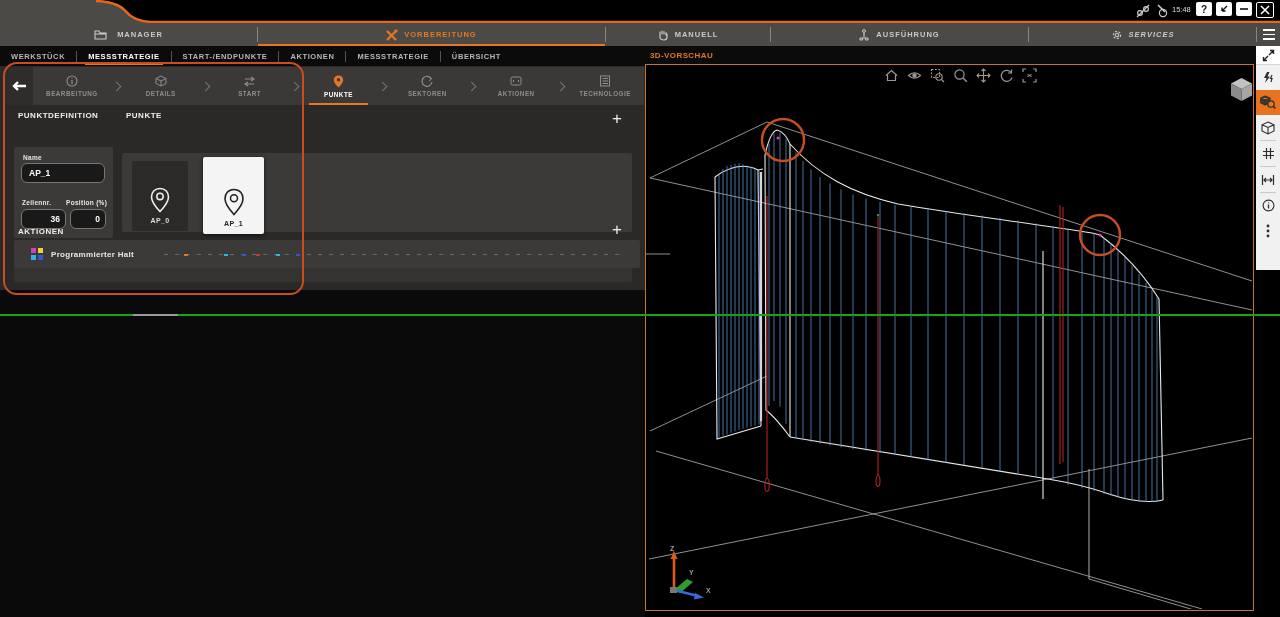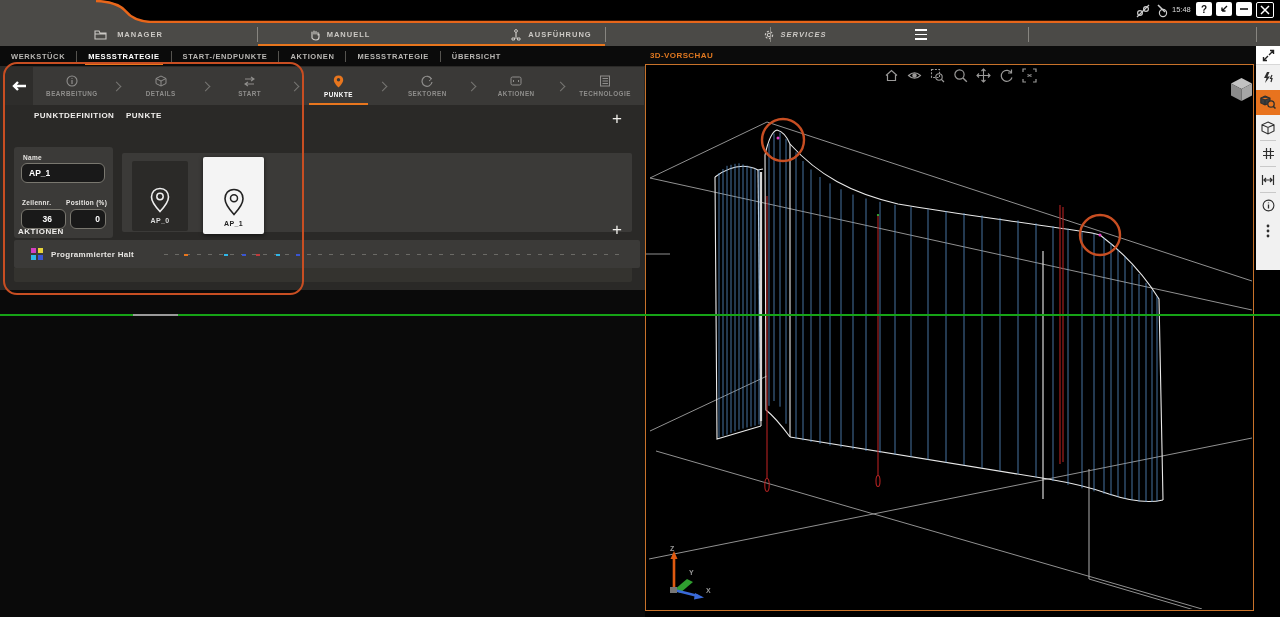--- a/index.html
+++ b/index.html
@@ -109,20 +109,27 @@
     </div>
   </div>
 
   <div class="maintabs">
     <div class="mtab" style="flex:0 0 257px;gap:10px;">
       <svg width="13" height="11">
         <path d="M1,3 L1,10 L12,10 L12,4 L6,4 L5,2 L1,2 Z M1,5 L12,5" stroke="#ccc9c5" stroke-width="1.1" fill="none"></path>
       </svg>
       <span class="t">MANAGER</span>
     </div>
+    <div class="mtab sel" style="flex:0 0 348px;">
+      <svg width="13" height="12">
+        <path d="M2,2 L11,11 M11,2 L2,11" stroke="#e8761e" stroke-width="2.2"></path>
+        <path d="M10,1 L12,3" stroke="#e8761e" stroke-width="3"></path>
+      </svg>
+      <span class="t">VORBEREITUNG</span>
+    </div>
     <div class="mtab" style="flex:0 0 165px;">
       <svg width="12" height="12">
         <path d="M3,6 L3,3 M5,5 L5,2 M7,5 L7,2.5 M9,6 L9,3.5 M3,6 L3,9 Q4,11 7,11 Q10,11 10,8 L10,5" stroke="#ccc9c5" stroke-width="1.2" fill="none" stroke-linecap="round"></path>
       </svg>
       <span class="t">MANUELL</span>
     </div>
     <div class="mtab" style="flex:0 0 258px;">
       <svg width="12" height="12">
         <circle cx="6" cy="2" r="1.4" fill="none" stroke="#ccc9c5" stroke-width="1"></circle>
         <path d="M6,3.5 L6,8" stroke="#ccc9c5" stroke-width="1.2"></path>
@@ -221,27 +228,27 @@
       <div class="chev"></div>
       <div class="wstep">
         <svg width="12" height="12">
           <rect x="1.5" y="1" width="9" height="10" fill="none" stroke="#8f8e8c" stroke-width="1"></rect>
           <path d="M3.5,3.5 L9,3.5 M3.5,6 L9,6 M3.5,8.5 L9,8.5" stroke="#8f8e8c" stroke-width="1"></path>
         </svg>
         <span class="t">TECHNOLOGIE</span>
       </div>
     </div>
 
-    <div class="sechead" style="left:34px;top:45px;">PUNKTDEFINITION</div>
+    <div class="sechead" style="left:18px;top:45px;">PUNKTDEFINITION</div>
     <div class="panel" style="left:14px;top:56px;width:99px;height:91px;">
       <div class="field-label" style="left:9px;top:7px;">Name</div>
       <div class="input" style="left:7px;top:16px;width:84px;height:20px;padding-left:7px;box-sizing:border-box;">AP_1</div>
       <div class="field-label" style="left:8px;top:52px;">Zeilennr.</div>
       <div class="field-label" style="left:52px;top:52px;">Position (%)</div>
-      <div class="input" style="left:7px;top:62px;width:45px;height:20px;justify-content:flex-end;padding-right:13px;box-sizing:border-box;">36</div>
+      <div class="input" style="left:7px;top:62px;width:45px;height:20px;justify-content:flex-end;padding-right:5px;box-sizing:border-box;">36</div>
       <div class="input" style="left:56px;top:62px;width:36px;height:20px;justify-content:flex-end;padding-right:5px;box-sizing:border-box;">0</div>
     </div>
 
     <div class="sechead" style="left:126px;top:45px;">PUNKTE</div>
     <div class="plus" style="left:612px;top:44px;">+</div>
     <div class="panel" style="left:122px;top:62px;width:510px;height:79px;border-radius:2px;">
       <div class="card" style="left:10px;top:8px;width:56px;height:63px;background:#2b2a28;">
         <svg width="22" height="26">
           <path d="M11,1.5 C5.5,1.5 2.5,5.5 2.5,10 C2.5,15.5 11,24.5 11,24.5 C11,24.5 19.5,15.5 19.5,10 C19.5,5.5 16.5,1.5 11,1.5 Z" fill="none" stroke="#eee" stroke-width="1.6"></path>
           <circle cx="11" cy="9.5" r="3.2" fill="none" stroke="#eee" stroke-width="1.5"></circle>

